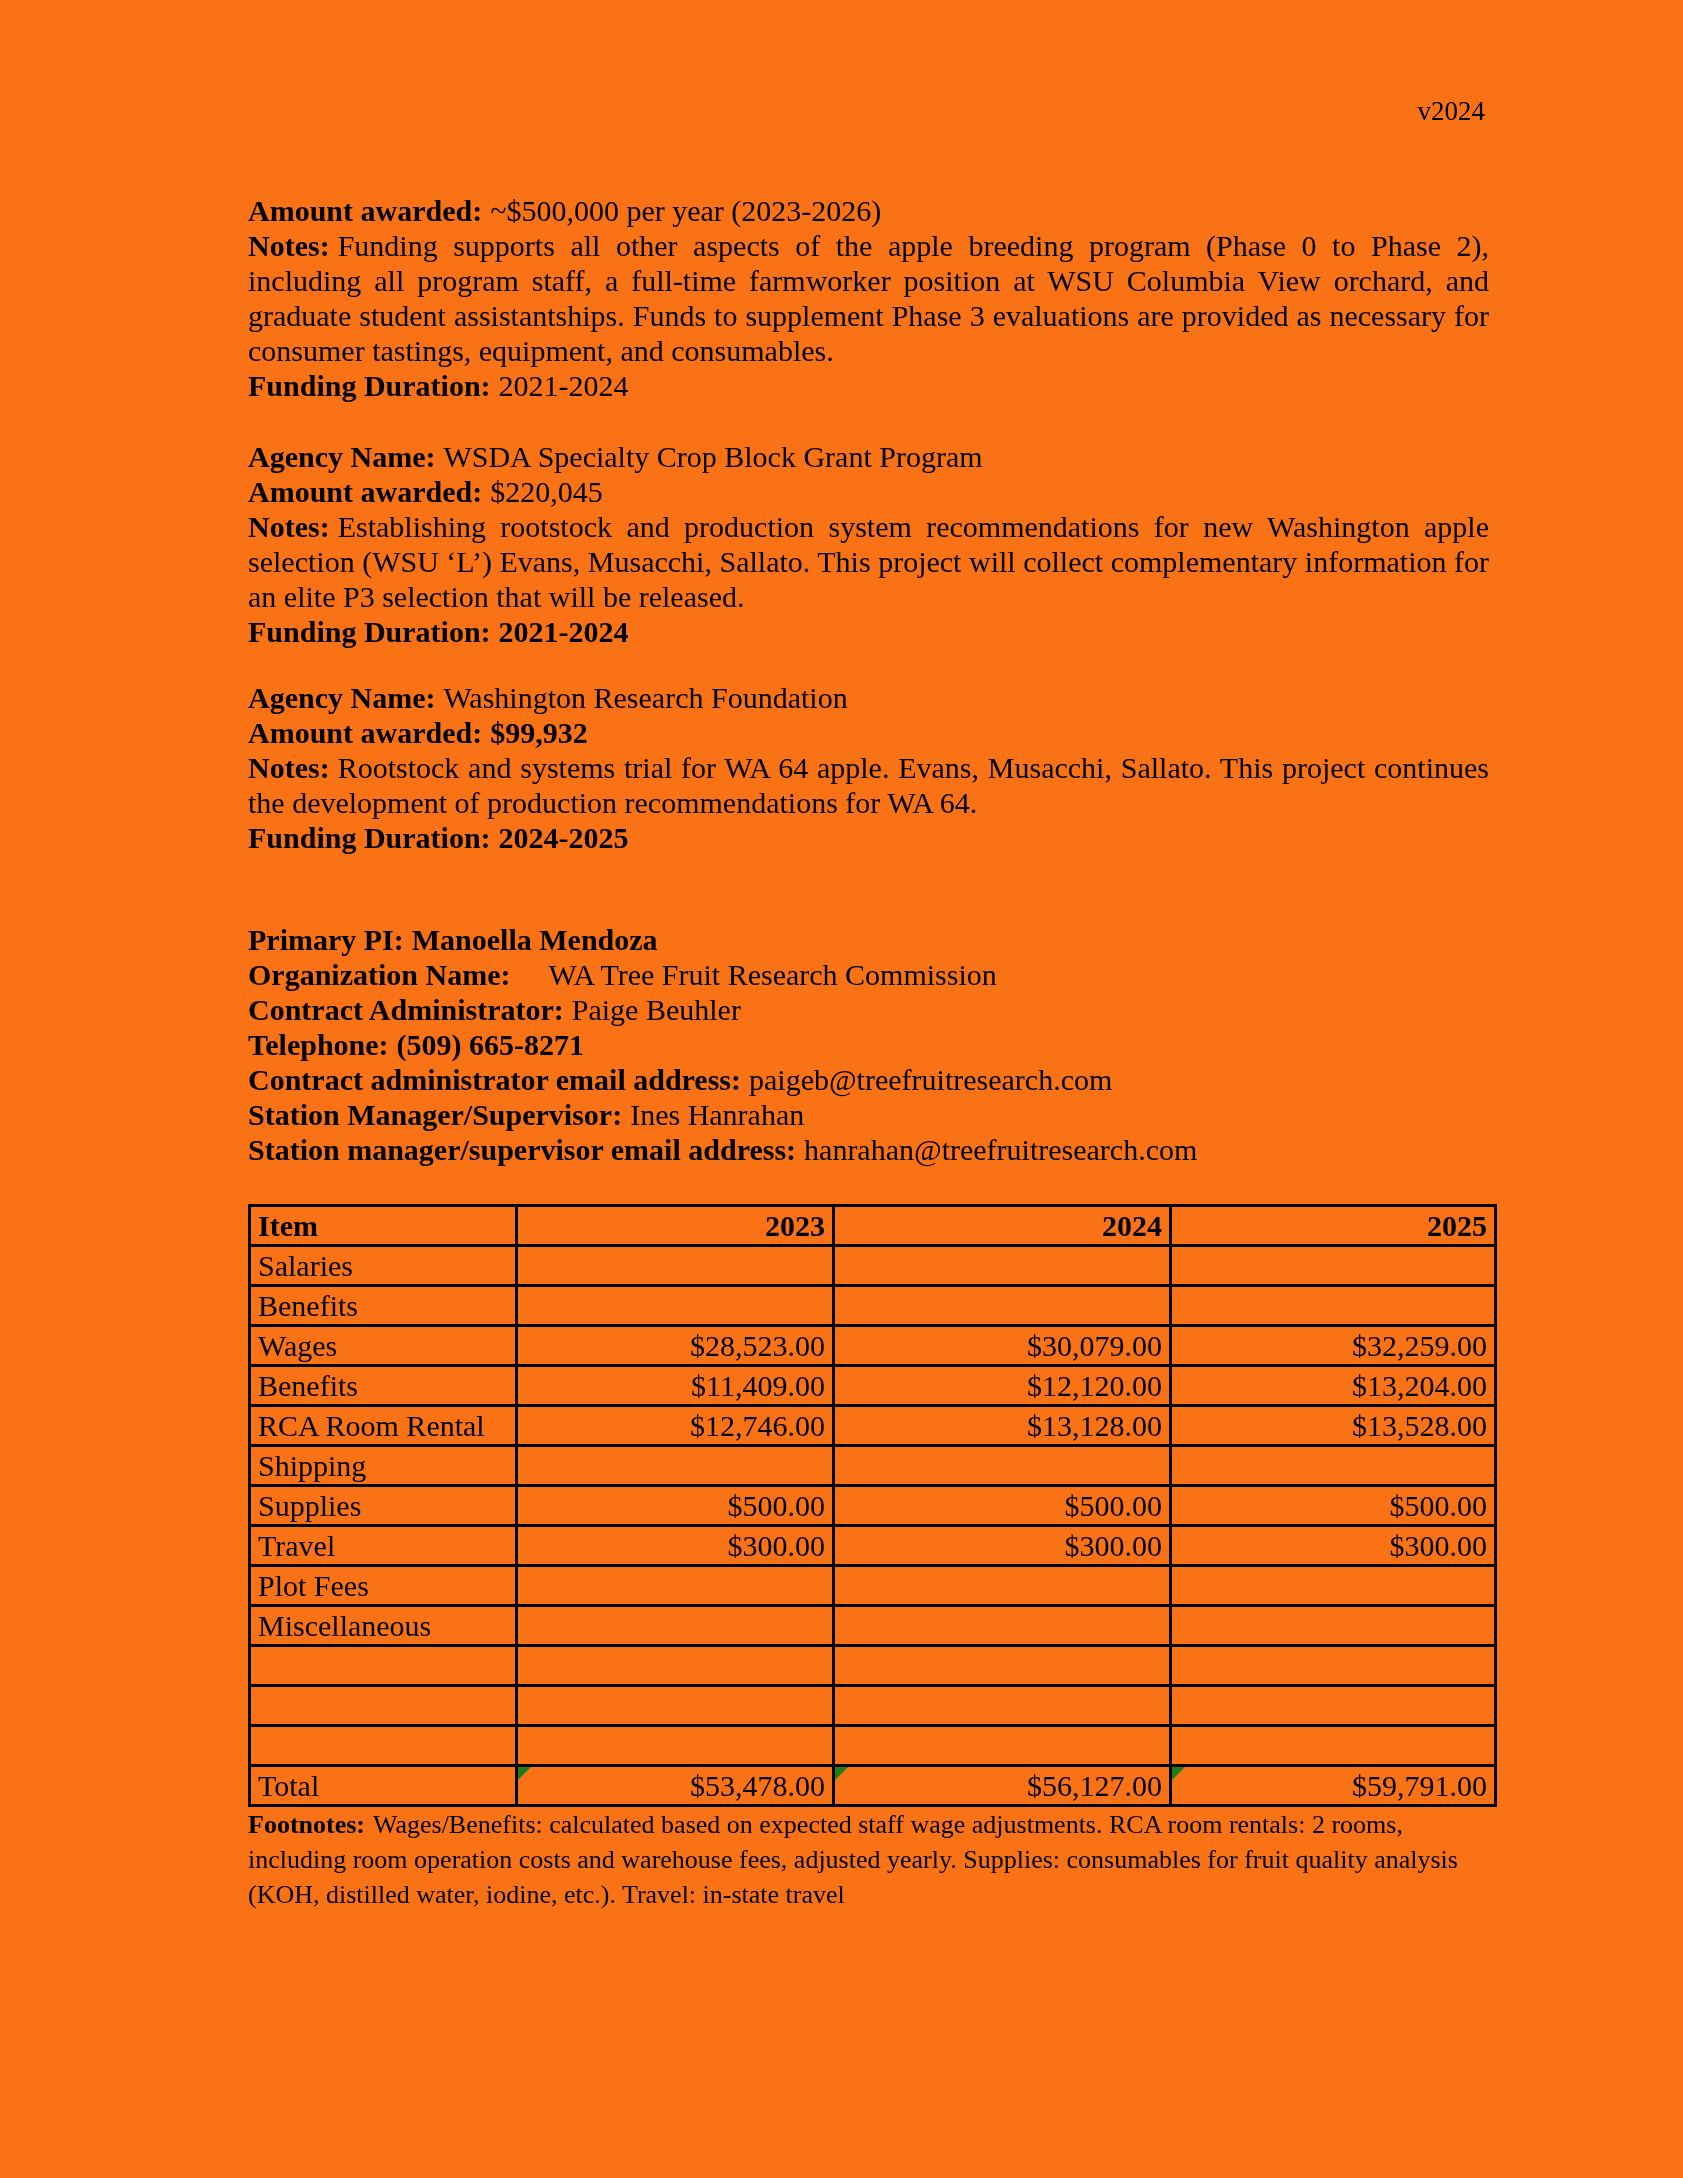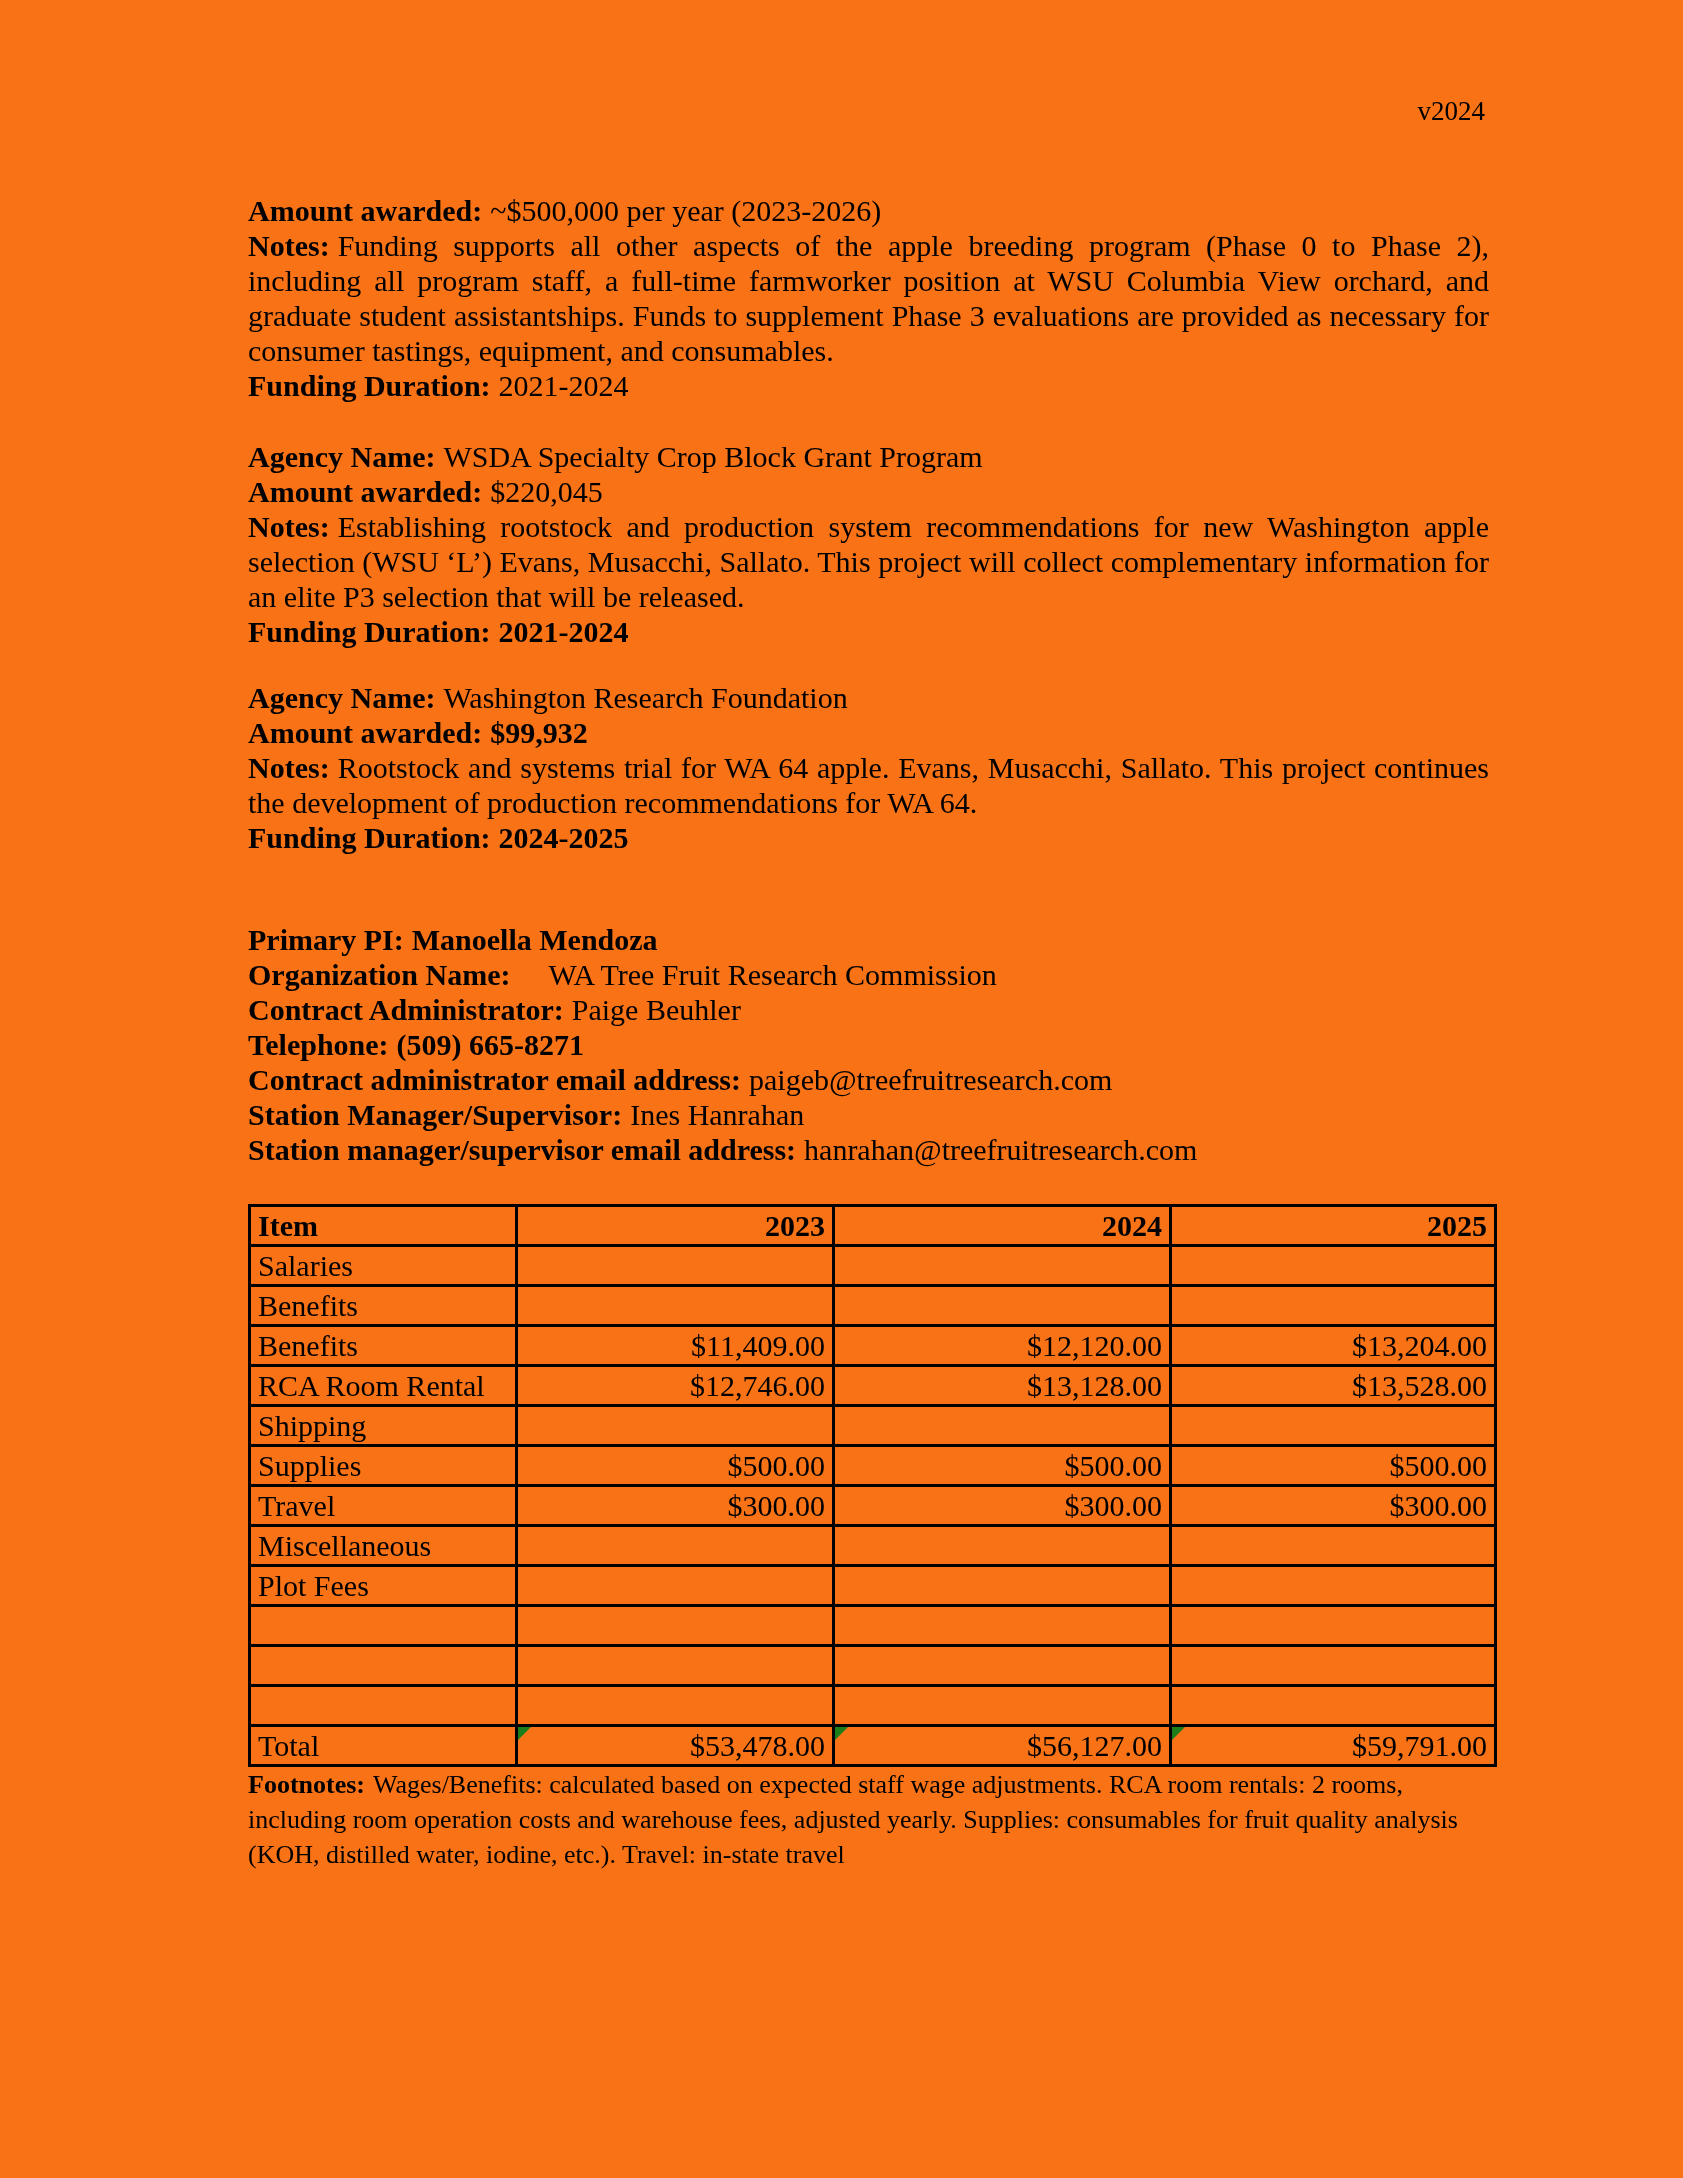--- a/index.html
+++ b/index.html
@@ -164,20 +164,26 @@
             <td class="num"></td>
             <td class="num"></td>
           </tr>
           <tr>
             <td>Benefits</td>
             <td class="num"></td>
             <td class="num"></td>
             <td class="num"></td>
           </tr>
           <tr>
+            <td>Wages</td>
+            <td class="num">$28,523.00</td>
+            <td class="num">$30,079.00</td>
+            <td class="num">$32,259.00</td>
+          </tr>
+          <tr>
             <td>Benefits</td>
             <td class="num">$11,409.00</td>
             <td class="num">$12,120.00</td>
             <td class="num">$13,204.00</td>
           </tr>
           <tr>
             <td>RCA Room Rental</td>
             <td class="num">$12,746.00</td>
             <td class="num">$13,128.00</td>
             <td class="num">$13,528.00</td>
@@ -194,27 +200,27 @@
             <td class="num">$500.00</td>
             <td class="num">$500.00</td>
           </tr>
           <tr>
             <td>Travel</td>
             <td class="num">$300.00</td>
             <td class="num">$300.00</td>
             <td class="num">$300.00</td>
           </tr>
           <tr>
+            <td>Plot Fees</td>
+            <td class="num"></td>
+            <td class="num"></td>
+            <td class="num"></td>
+          </tr>
+          <tr>
             <td>Miscellaneous</td>
-            <td class="num"></td>
-            <td class="num"></td>
-            <td class="num"></td>
-          </tr>
-          <tr>
-            <td>Plot Fees</td>
             <td class="num"></td>
             <td class="num"></td>
             <td class="num"></td>
           </tr>
           <tr>
             <td></td>
             <td class="num"></td>
             <td class="num"></td>
             <td class="num"></td>
           </tr>

